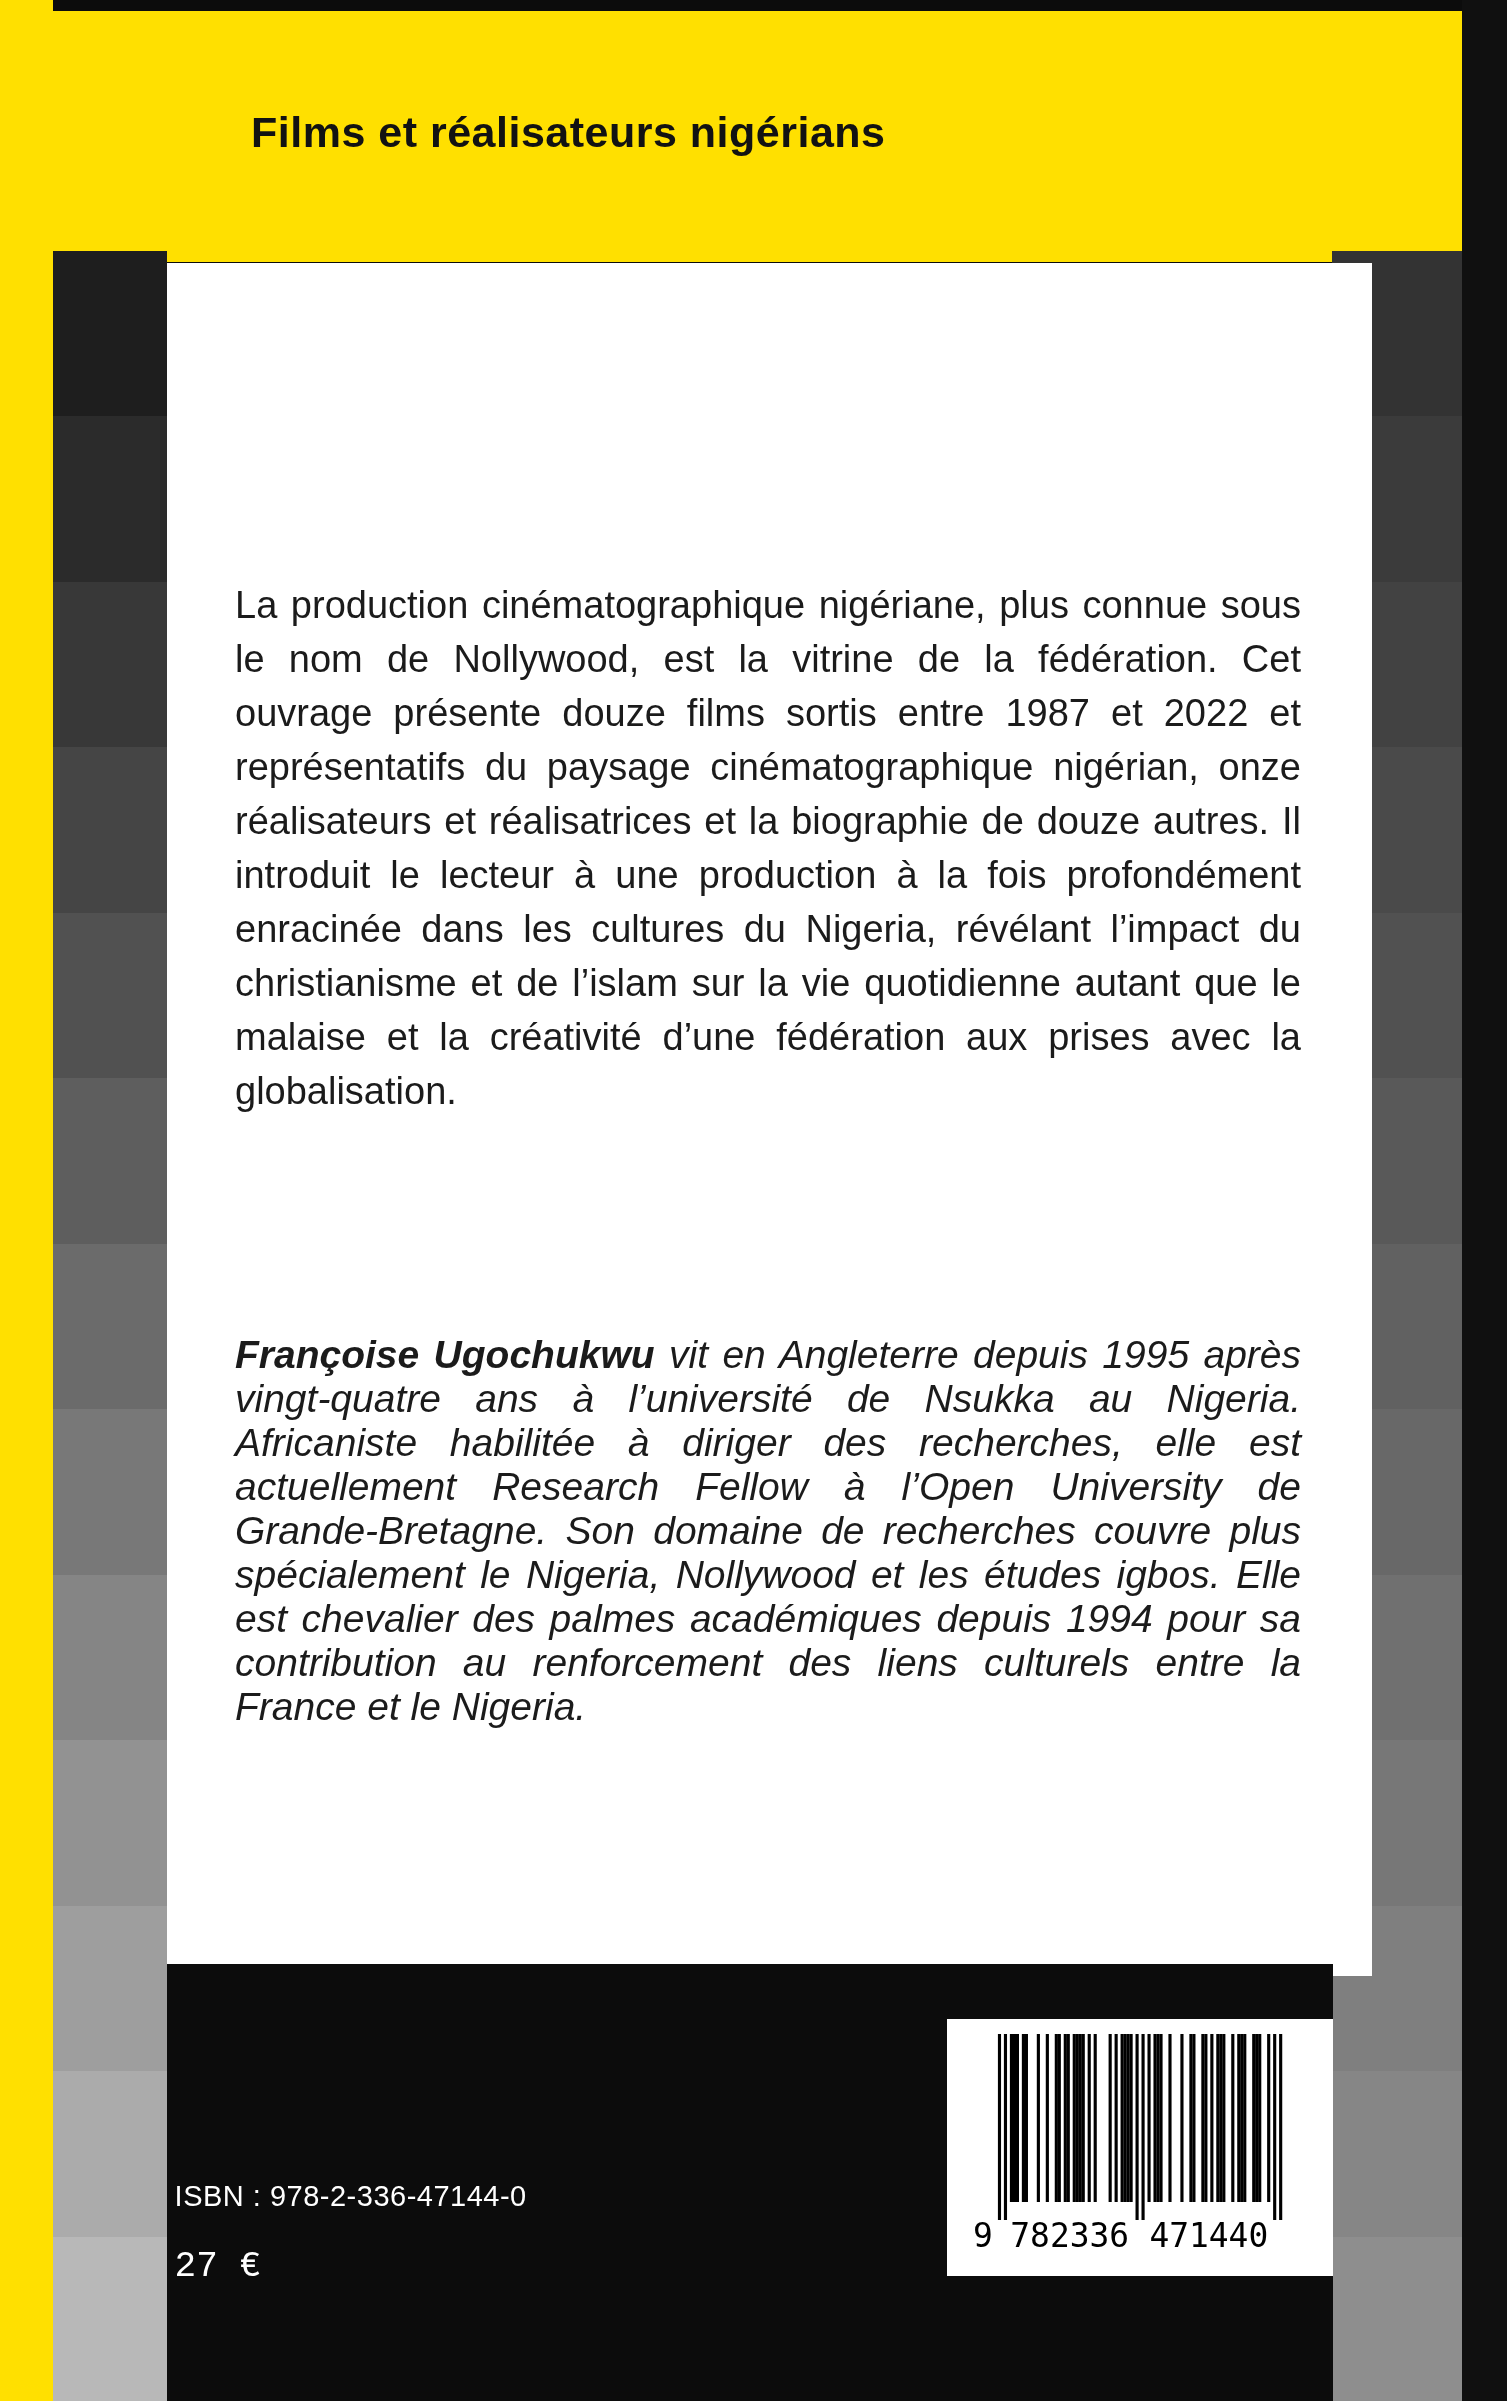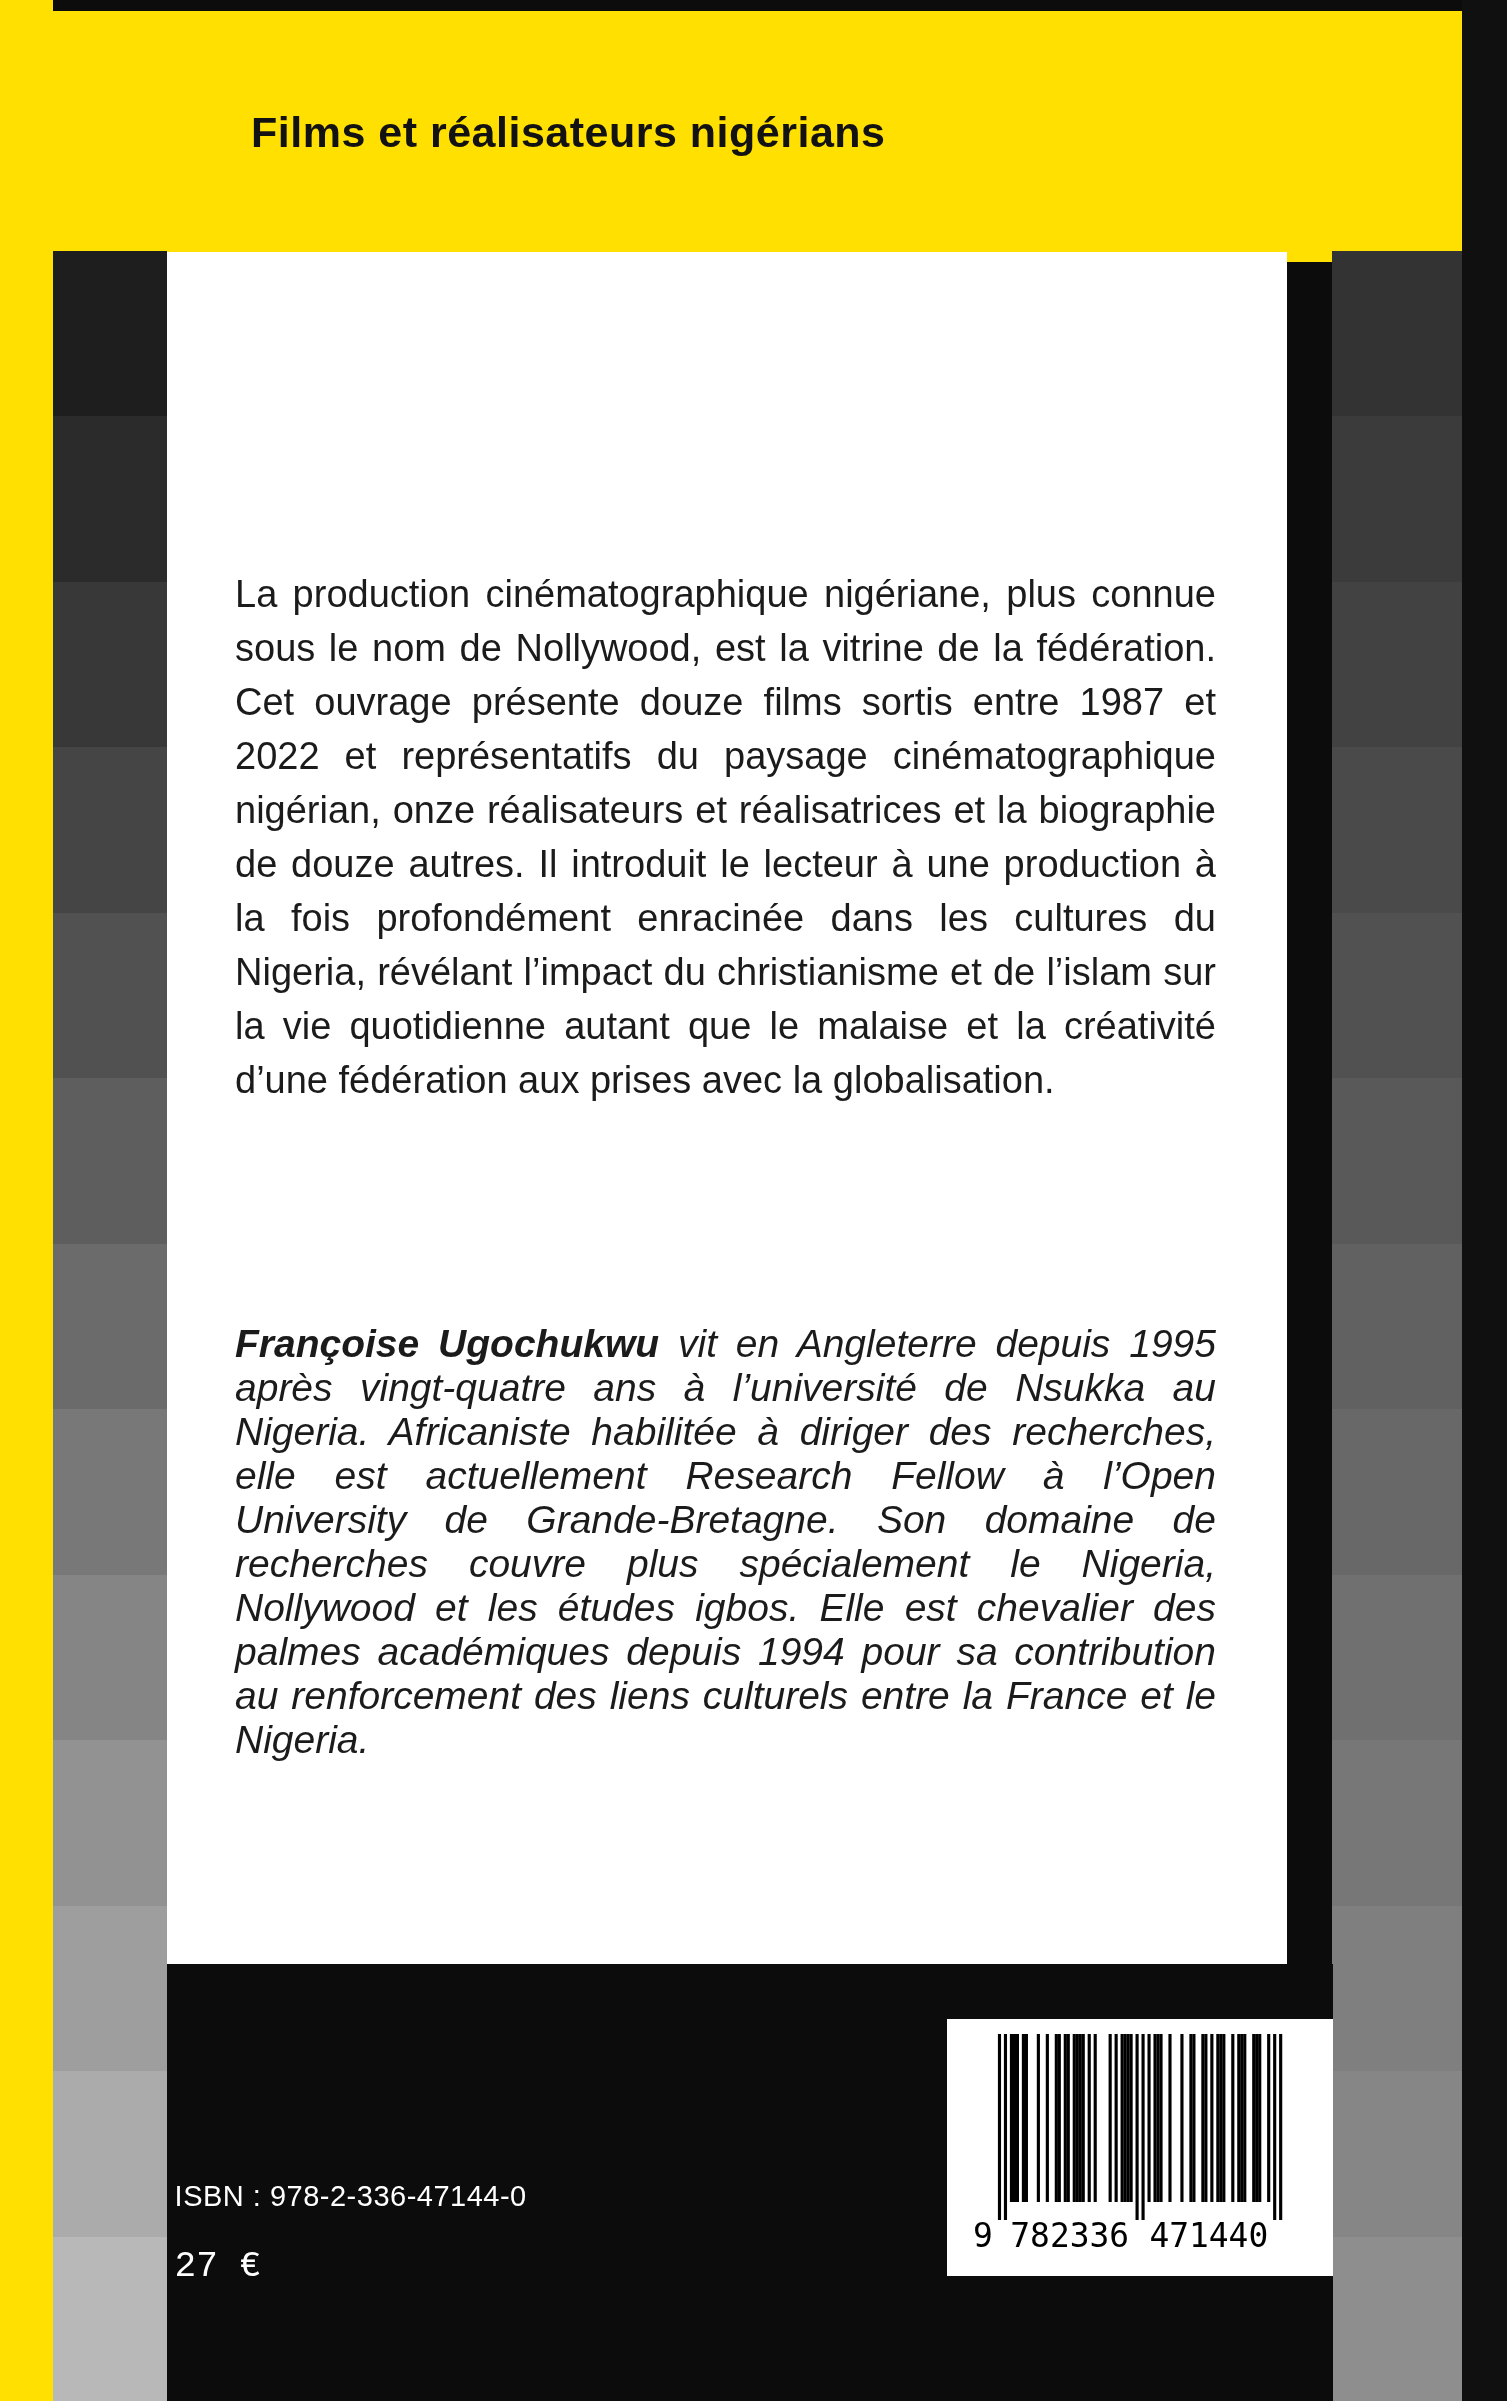--- a/index.html
+++ b/index.html
@@ -31,21 +31,21 @@
     letter-spacing:0.5px; white-space:nowrap;
   }
   .grad {
     position:absolute; top:251px; bottom:0;
     display:flex; flex-direction:column;
   }
   .grad-left  { left:53px;   width:114px; }
   .grad-right { left:1332px; width:130px; }
   .grad > div { flex:1; }
   .panel {
-    position:absolute; left:167px; top:252px; width:1120px; height:1713px;
+    position:absolute; left:167px; top:263px; width:1205px; height:1713px;
     background:var(--panel-white,#fff);
     padding-left:6px;
   }
   .blurb {
     position:absolute; left:68px; right:71px; top:315px;
     font-size:38px; line-height:54px; color:var(--text-black,#1b1b1b);
     text-align:justify;
   }
   .bio {
     position:absolute; left:68px; right:71px; top:1070px;

